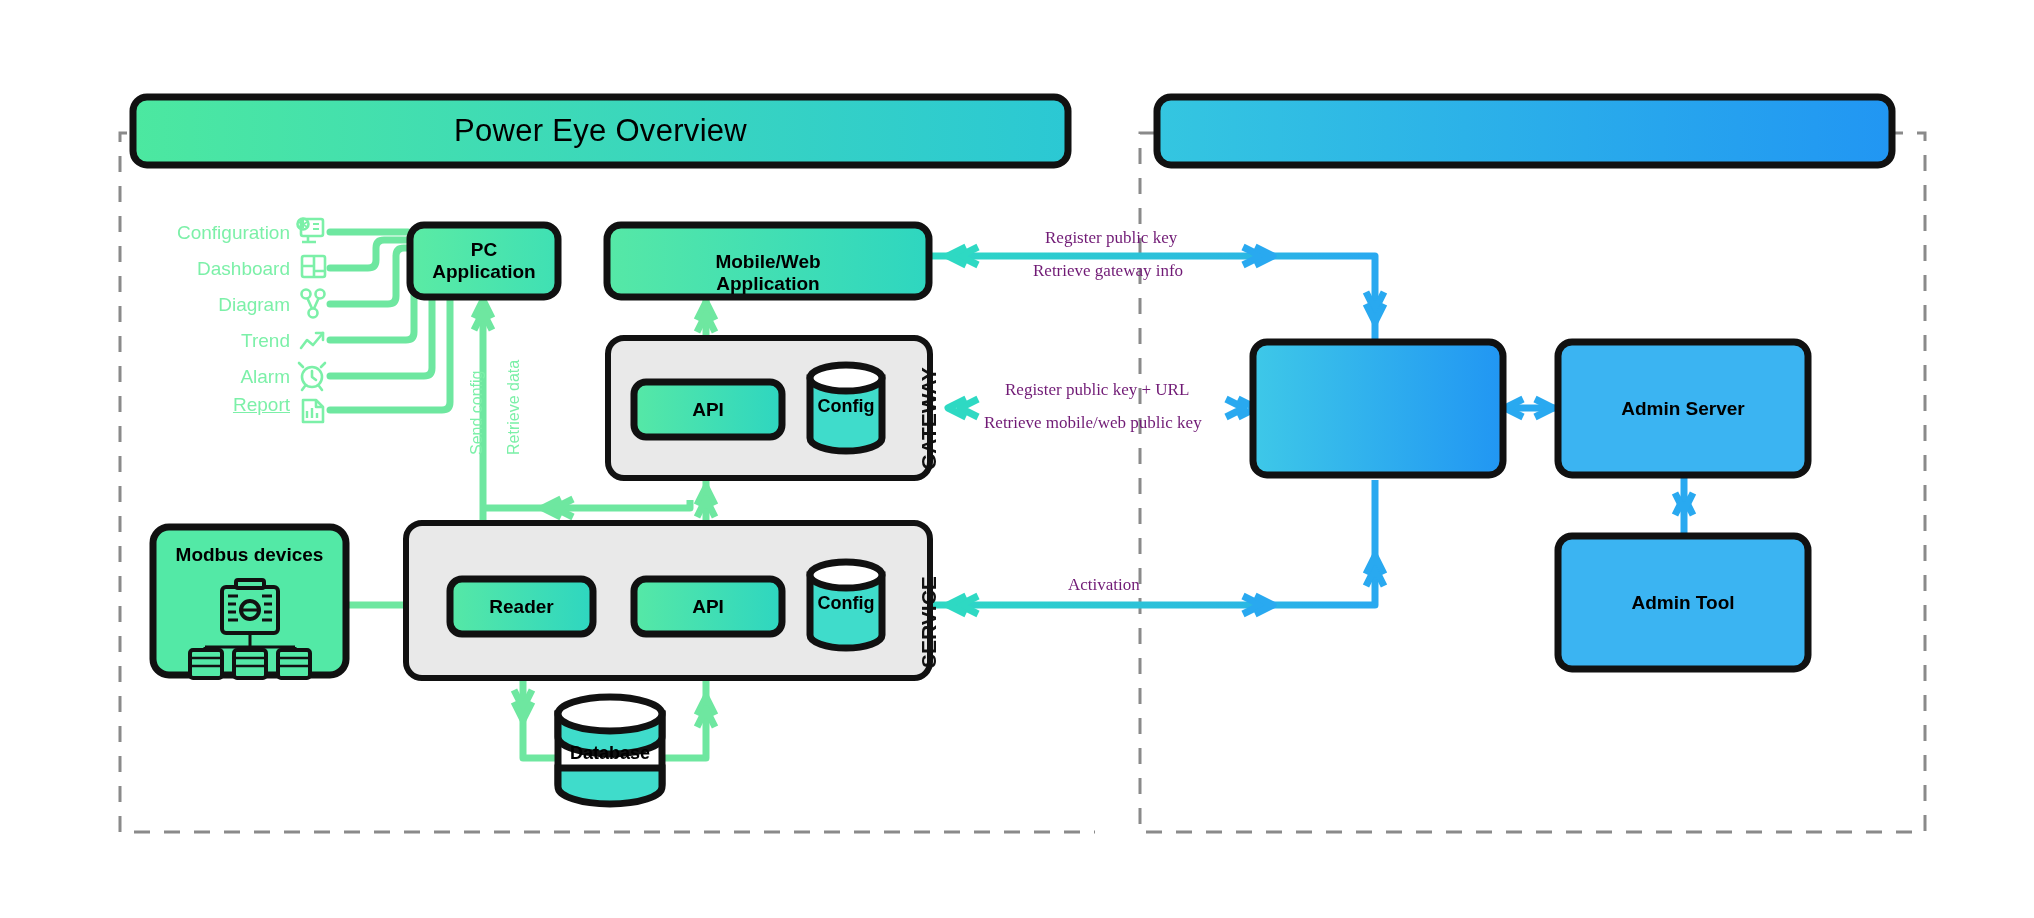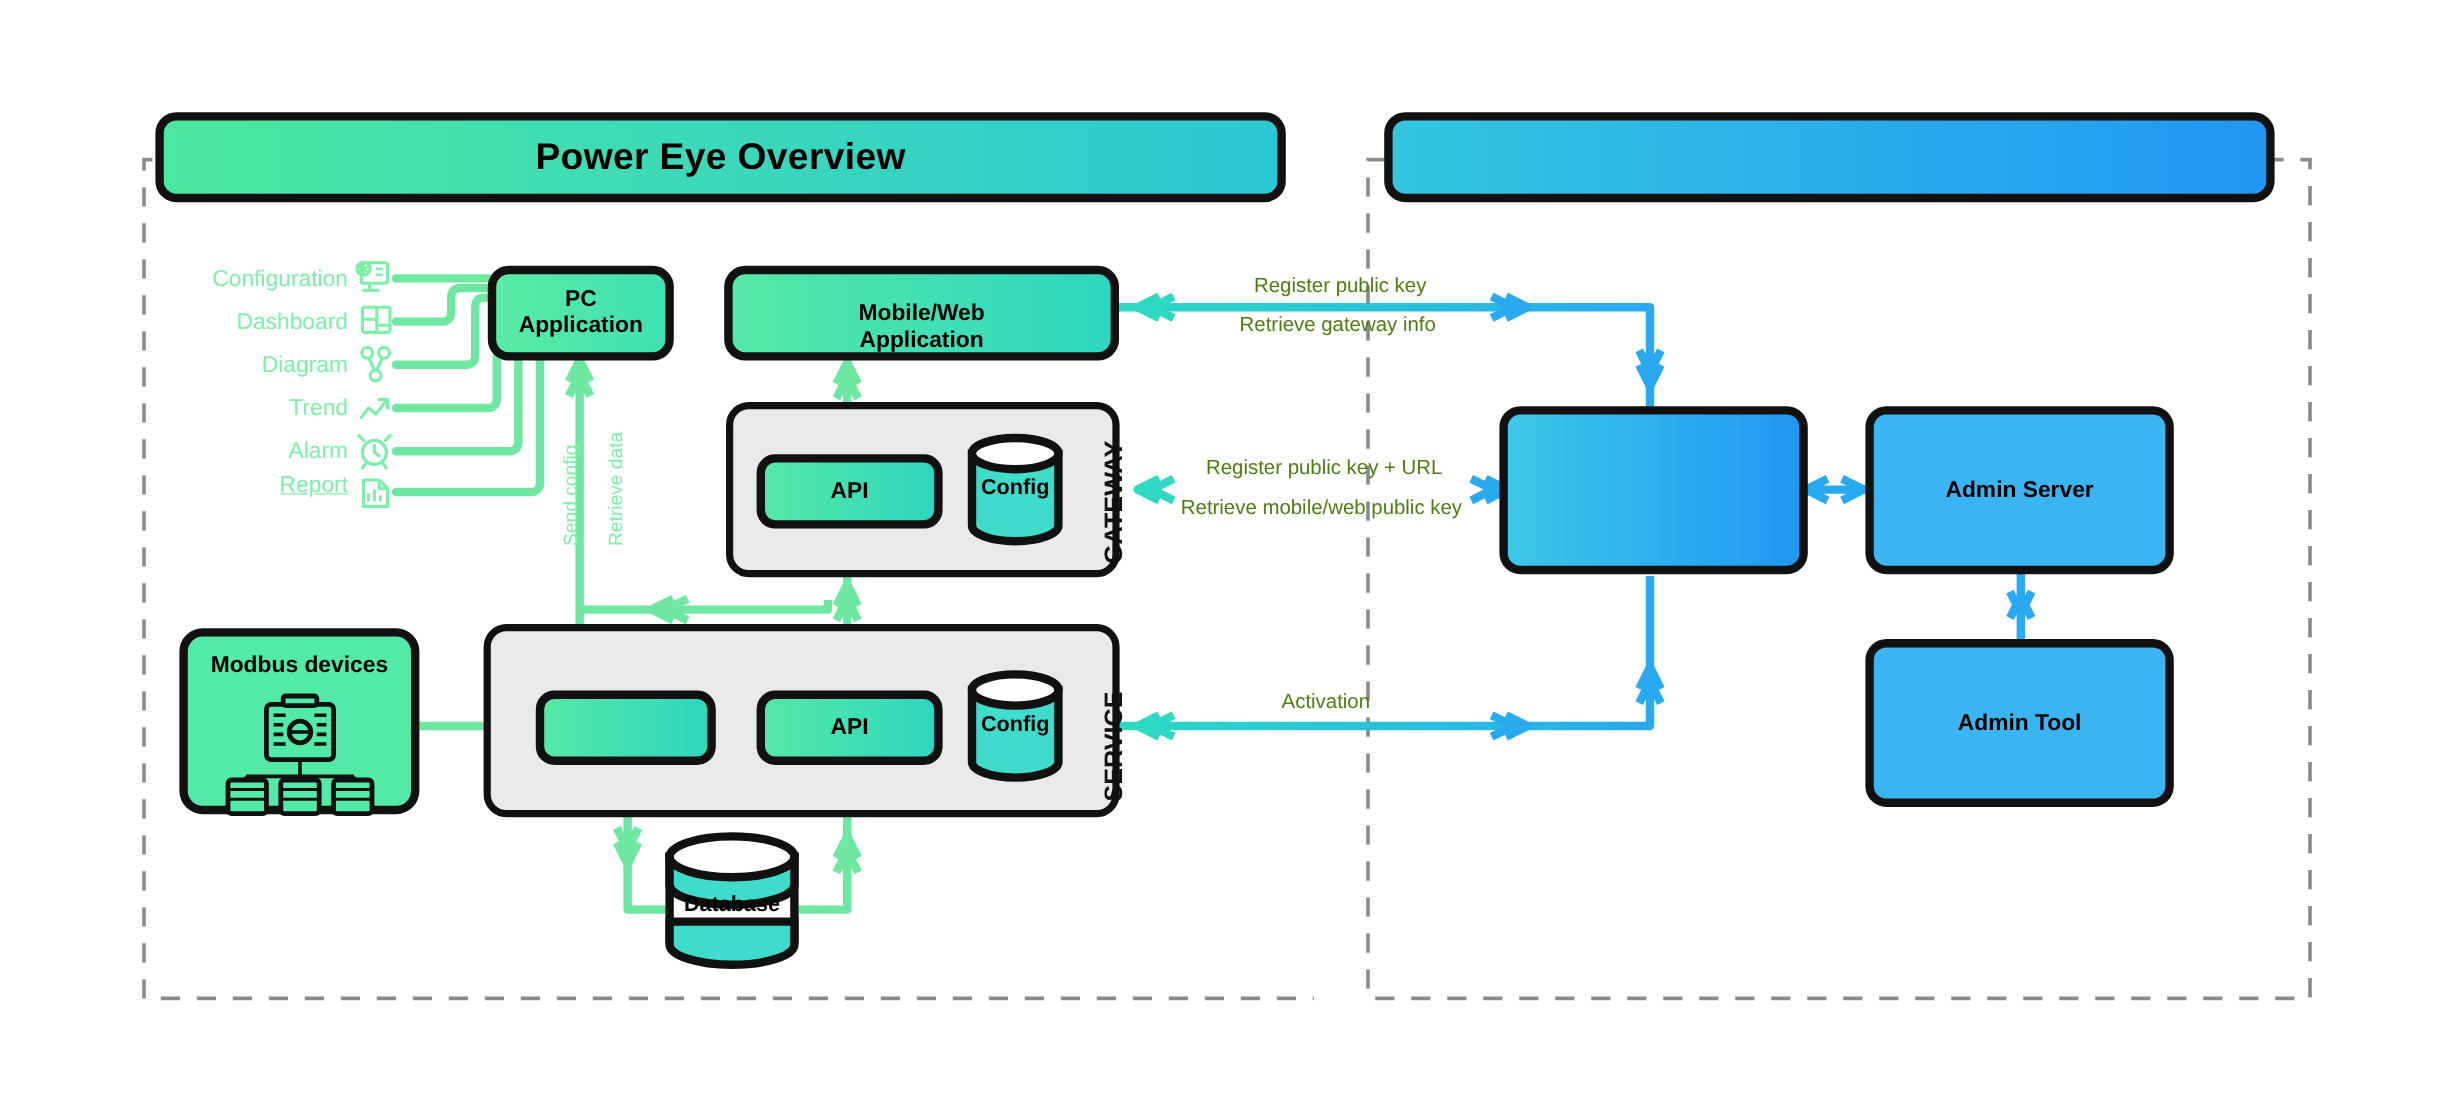--- a/index.html
+++ b/index.html
@@ -4,32 +4,32 @@
 <style>
   html,body{margin:0;padding:0;background:#ffffff;}
   body{font-family:"Liberation Sans",sans-serif;}
   #stage{position:relative;width:2034px;height:918px;background:#fff;overflow:hidden;}
   #svgroot{position:absolute;left:0;top:0;width:2034px;height:918px;}
   .node-label{
     position:absolute;display:flex;align-items:center;justify-content:center;
     text-align:center;font-weight:bold;color:#000;pointer-events:none;
     line-height:1.15;white-space:pre-line;
   }
-  .banner-label{font-size:31px;font-weight:bold;letter-spacing:.3px;}
+  .banner-label{font-size:31px;font-weight:normal;letter-spacing:.3px;}
   .box-label{font-size:19px;}
   .small-box-label{font-size:19px;}
   .cyl-label{font-size:18px;text-align:center;}
   .feat-label{
     position:absolute;font-size:19px;color:#7CF0A8;text-align:right;
     font-weight:normal;white-space:nowrap;
   }
   .edge-label{
     position:absolute;font-size:17px;white-space:nowrap;font-weight:normal;
   }
-  .edge-label.blue{color:#4d7c0f;}
+  .edge-label.blue{color:#701a75;font-family:Liberation Serif, serif;}
   .vert-label{
     position:absolute;font-size:16px;color:#7CF0A8;white-space:nowrap;
     transform-origin:0 0;transform:rotate(-90deg);
   }
   .side-label{
     position:absolute;font-size:21px;font-weight:bold;color:#111;
     white-space:nowrap;transform-origin:0 0;transform:rotate(-90deg);
   }
 </style>
 </head>
@@ -343,20 +343,21 @@
 <div class="feat-label" style="left:100px;top:294px;width:190px;">Diagram</div>
 <div class="feat-label" style="left:100px;top:330px;width:190px;">Trend</div>
 <div class="feat-label" style="left:100px;top:366px;width:190px;">Alarm</div>
 <div class="feat-label" style="left:100px;top:394px;width:190px;text-decoration:underline;">Report</div>
 
 <div class="node-label box-label" style="left:410px;top:225px;width:148px;height:72px;">PC
 Application</div>
 <div class="node-label box-label" style="left:607px;top:237px;width:322px;height:72px;">Mobile/Web
 Application</div>
 <div class="node-label small-box-label" style="left:634px;top:382px;width:148px;height:55px;">API</div>
+<div class="node-label small-box-label" style="left:450px;top:579px;width:143px;height:55px;">Reader</div>
 <div class="node-label small-box-label" style="left:634px;top:579px;width:148px;height:55px;">API</div>
 <div class="node-label cyl-label" style="left:810px;top:386px;width:72px;height:40px;">Config</div>
 <div class="node-label cyl-label" style="left:810px;top:583px;width:72px;height:40px;">Config</div>
 <div class="node-label cyl-label" style="left:558px;top:736px;width:104px;height:34px;">Database</div>
 <div class="node-label box-label" style="left:153px;top:540px;width:193px;height:30px;">Modbus devices</div>
 
 <div class="node-label box-label" style="left:1558px;top:536px;width:250px;height:133px;">Admin Tool</div>
 <div class="node-label box-label" style="left:1558px;top:342px;width:250px;height:133px;">Admin Server</div>
 
 <div class="side-label" style="left:917px;top:470px;">GATEWAY</div>

